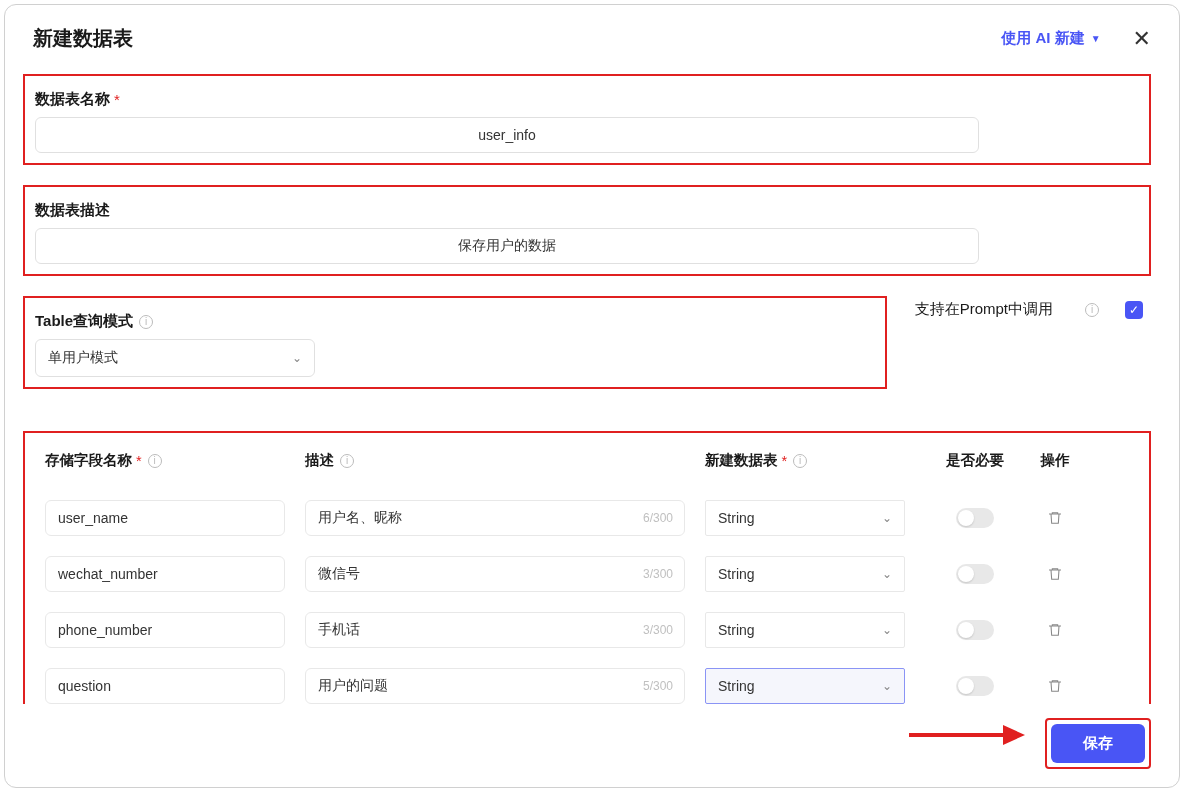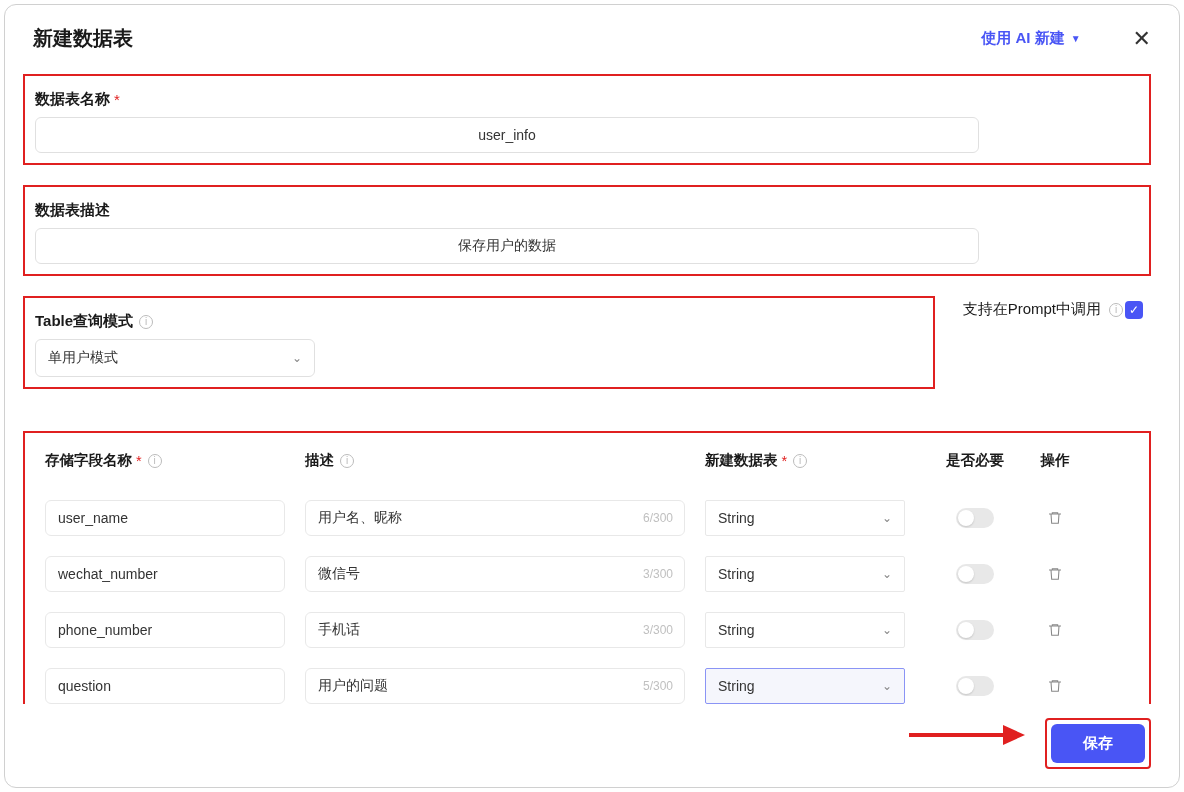--- a/index.html
+++ b/index.html
@@ -1,38 +1,38 @@
 <!DOCTYPE html>
 <html><head>
 <meta charset="utf-8">
 <style>
 * { box-sizing: border-box; margin: 0; padding: 0; }
 body { font-family: -apple-system, BlinkMacSystemFont, "Segoe UI", "PingFang SC", "Microsoft YaHei", sans-serif; background: #fff; width: 1184px; height: 792px; overflow: hidden; position: relative; }
 .modal { position: absolute; top: 4px; left: 4px; right: 4px; bottom: 4px; border: 1px solid #d0d0d0; border-radius: 12px; background: #fff; display: flex; flex-direction: column; overflow: hidden; }
 .header { display: flex; align-items: center; padding: 20px 28px 14px; }
 .header-title { font-size: 20px; font-weight: 700; color: #1a1a1a; flex: 1; }
-.ai-link { color: #4955f5; font-weight: 600; font-size: 15px; display: flex; align-items: center; gap: 6px; cursor: pointer; margin-right: 52px; }
+.ai-link { color: #4955f5; font-weight: 600; font-size: 15px; display: flex; align-items: center; gap: 6px; cursor: pointer; margin-right: 32px; }
 .ai-link .caret { font-size: 10px; }
 .close-btn { font-size: 22px; color: #333; cursor: pointer; font-weight: 300; line-height: 1; }
 .content { flex: 1; overflow-y: auto; padding: 8px 28px 12px 18px; position: relative; }
 .content::-webkit-scrollbar { width: 14px; }
 .content::-webkit-scrollbar-track { background: #f5f5f5; border-radius: 8px; margin: 8px 0; }
 .content::-webkit-scrollbar-thumb { background: #c4c4c4; border-radius: 8px; border: 3px solid #f5f5f5; }
 .section { margin-bottom: 20px; padding: 14px 10px 10px; }
 .red-box { border: 2.5px solid #e02020; }
 .label-row { display: flex; align-items: center; margin-bottom: 8px; font-size: 15px; font-weight: 600; color: #1a1a1a; }
 .req-star { color: #e02020; margin-left: 4px; font-weight: 400; }
 .info-ic { width: 14px; height: 14px; border: 1.2px solid #bbb; border-radius: 50%; display: inline-flex; align-items: center; justify-content: center; font-size: 10px; color: #bbb; margin-left: 6px; font-weight: 400; }
 .text-input { width: 100%; padding: 9px 12px; font-size: 14px; border: 1px solid #e0e0e0; border-radius: 6px; background: #fff; color: #333; outline: none; text-align: center; }
 .wide-input-wrap { margin-right: -10px; padding-right: 170px; }
 .query-row { display: flex; align-items: flex-start; gap: 28px; }
 .query-left { flex: 1; }
 .select-box { width: 280px; padding: 9px 12px; border: 1px solid #e0e0e0; border-radius: 6px; background: #fff; color: #333; font-size: 14px; display: flex; align-items: center; justify-content: space-between; cursor: pointer; margin-top: 8px; }
 .chev { color: #888; font-size: 12px; }
-.prompt-toggle { display: flex; align-items: center; gap: 2px; font-size: 15px; color: #1a1a1a; padding-top: 4px; margin-right: 8px; }
+.prompt-toggle { display: flex; align-items: center; gap: 26px; font-size: 15px; color: #1a1a1a; padding-top: 4px; margin-right: 8px; }
 .checkbox { width: 18px; height: 18px; background: #4955f5; border-radius: 4px; display: flex; align-items: center; justify-content: center; color: #fff; font-size: 12px; cursor: pointer; }
 .fields-box { border: 2.5px solid #e02020; padding: 18px 20px 8px; margin-top: 22px; }
 .fields-head { display: flex; align-items: center; margin-bottom: 30px; font-size: 14.5px; font-weight: 600; color: #1a1a1a; }
 .col-name { width: 260px; display: flex; align-items: center; }
 .col-desc { width: 400px; display: flex; align-items: center; }
 .col-type { width: 220px; display: flex; align-items: center; }
 .col-req { width: 100px; text-align: center; }
 .col-op { width: 60px; text-align: center; }
 .field-row { display: flex; align-items: center; margin-bottom: 20px; margin-top: 16px; }
 .field-input { padding: 9px 12px; font-size: 14px; border: 1px solid #e8e8e8; border-radius: 6px; background: #fff; color: #333; outline: none; }

